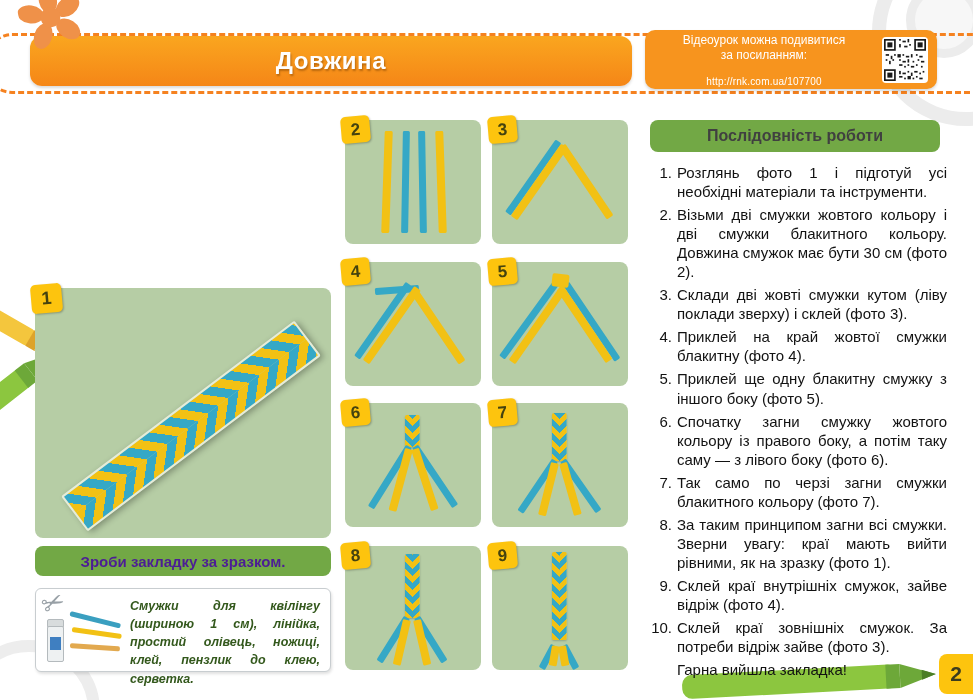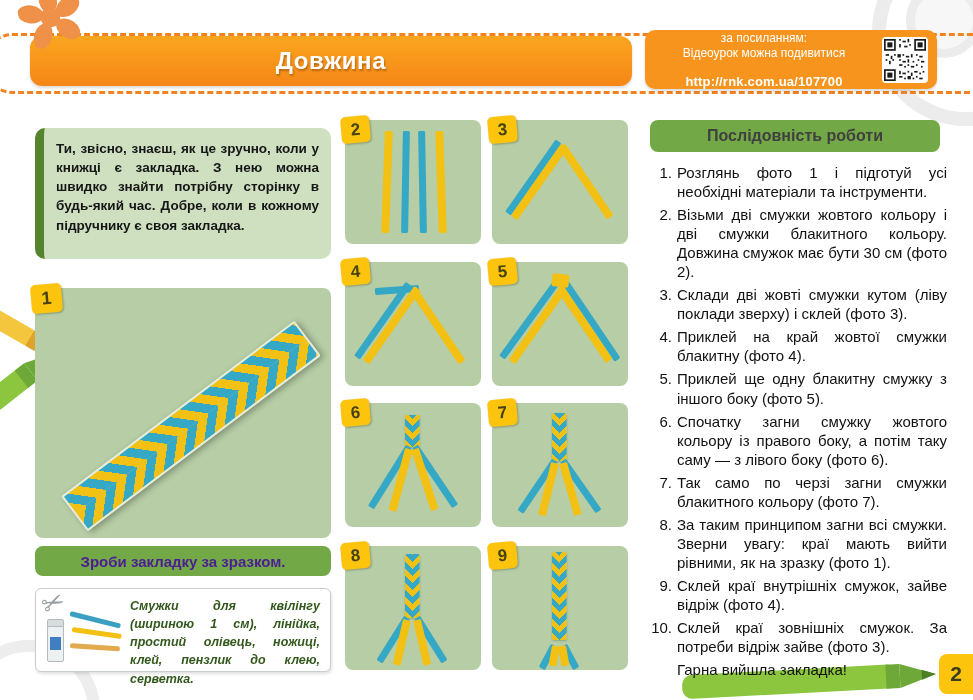--- a/index.html
+++ b/index.html
@@ -23,21 +23,21 @@
                 box-shadow:0 2px 3px rgba(0,0,0,.15); }
   .header-title { color:#fff; font-size:24px; font-weight:bold; letter-spacing:.6px;
                   text-shadow:1px 2px 2px rgba(110,55,0,.45); }
 
   .video-box { position:absolute; left:645px; top:30px; width:292px; height:59px;
                background:#f7941e; border-radius:10px; display:flex; align-items:center;
                gap:8px; padding:5px 9px; box-sizing:border-box; z-index:1;
                box-shadow:0 2px 3px rgba(0,0,0,.15); }
   .video-texts { flex:1; color:#fff; text-align:center; }
   .video-line { font-size:12px; line-height:1.25; }
-  .video-url { font-size:13px; font-weight:bold; margin-top:13px; letter-spacing:.2px; cursor:pointer; }
+  .video-url { font-size:10px; font-weight:normal; margin-top:13px; letter-spacing:.2px; cursor:pointer; }
   .qr { width:46px; height:46px; background:#fff; border-radius:4px; padding:2px;
         box-sizing:border-box; flex:none; }
 
   
   .intro-box { position:absolute; left:35px; top:128px; width:296px; height:131px;
                background:#cfe0c1; border-left:9px solid #55842e; border-radius:10px;
                box-sizing:border-box; padding:11px 12px 10px 12px; z-index:1; }
   .intro-text { font-size:13.5px; font-weight:bold; line-height:1.42; text-align:justify; color:#161616; }
 
   .green-panel { position:absolute; background:#b6cda5; border-radius:8px; z-index:1; }
@@ -145,22 +145,22 @@
     <polygon points="222,10 258,22 222,34" fill="#6da839"></polygon>
     <polygon points="244,17 258,22 244,27" fill="#4c7f26"></polygon>
   </svg>
 
   <div class="header-bar">
     <span class="header-title">Довжина</span>
   </div>
 
   <div class="video-box">
     <div class="video-texts">
+      <div class="video-line">Відеоурок можна подивитися</div>
       <div class="video-line">за посиланням:</div>
-      <div class="video-line">Відеоурок можна подивитися</div>
       <div class="video-url">http://rnk.com.ua/107700</div>
     </div>
     <div class="qr">
       <svg viewBox="0 0 25 25" width="42" height="42">
         <rect width="25" height="25" fill="#fff"></rect>
         <g fill="#1a1a1a">
           <rect x="0" y="0" width="7" height="7"></rect>
             <rect x="18" y="0" width="7" height="7"></rect>
             <rect x="0" y="18" width="7" height="7"></rect>
         </g>
@@ -214,23 +214,20 @@
             <rect x="12" y="23" width="1" height="1"></rect>
           <rect x="14" y="22" width="2" height="2"></rect>
             <rect x="17" y="23" width="1" height="1"></rect>
             <rect x="19" y="22" width="1" height="1"></rect>
           <rect x="21" y="23" width="2" height="1"></rect>
         </g>
       </svg>
     </div>
   </div>
 
-  <div class="intro-box">
-    <div class="intro-text">Ти, звісно, знаєш, як це зручно, коли у книжці є закладка. З нею можна швидко знайти потрібну сторінку в будь-який час. Добре, коли в кожному підручнику є своя закладка.</div>
-  </div>
 
   <div class="green-panel" style="left:35px; top:288px; width:296px; height:250px;">
     <div class="badge big">1</div>
     <div class="bookmark"></div>
   </div>
 
   <div class="caption-bar">
     <span class="caption-text">Зроби закладку за зразком.</span>
   </div>
 

